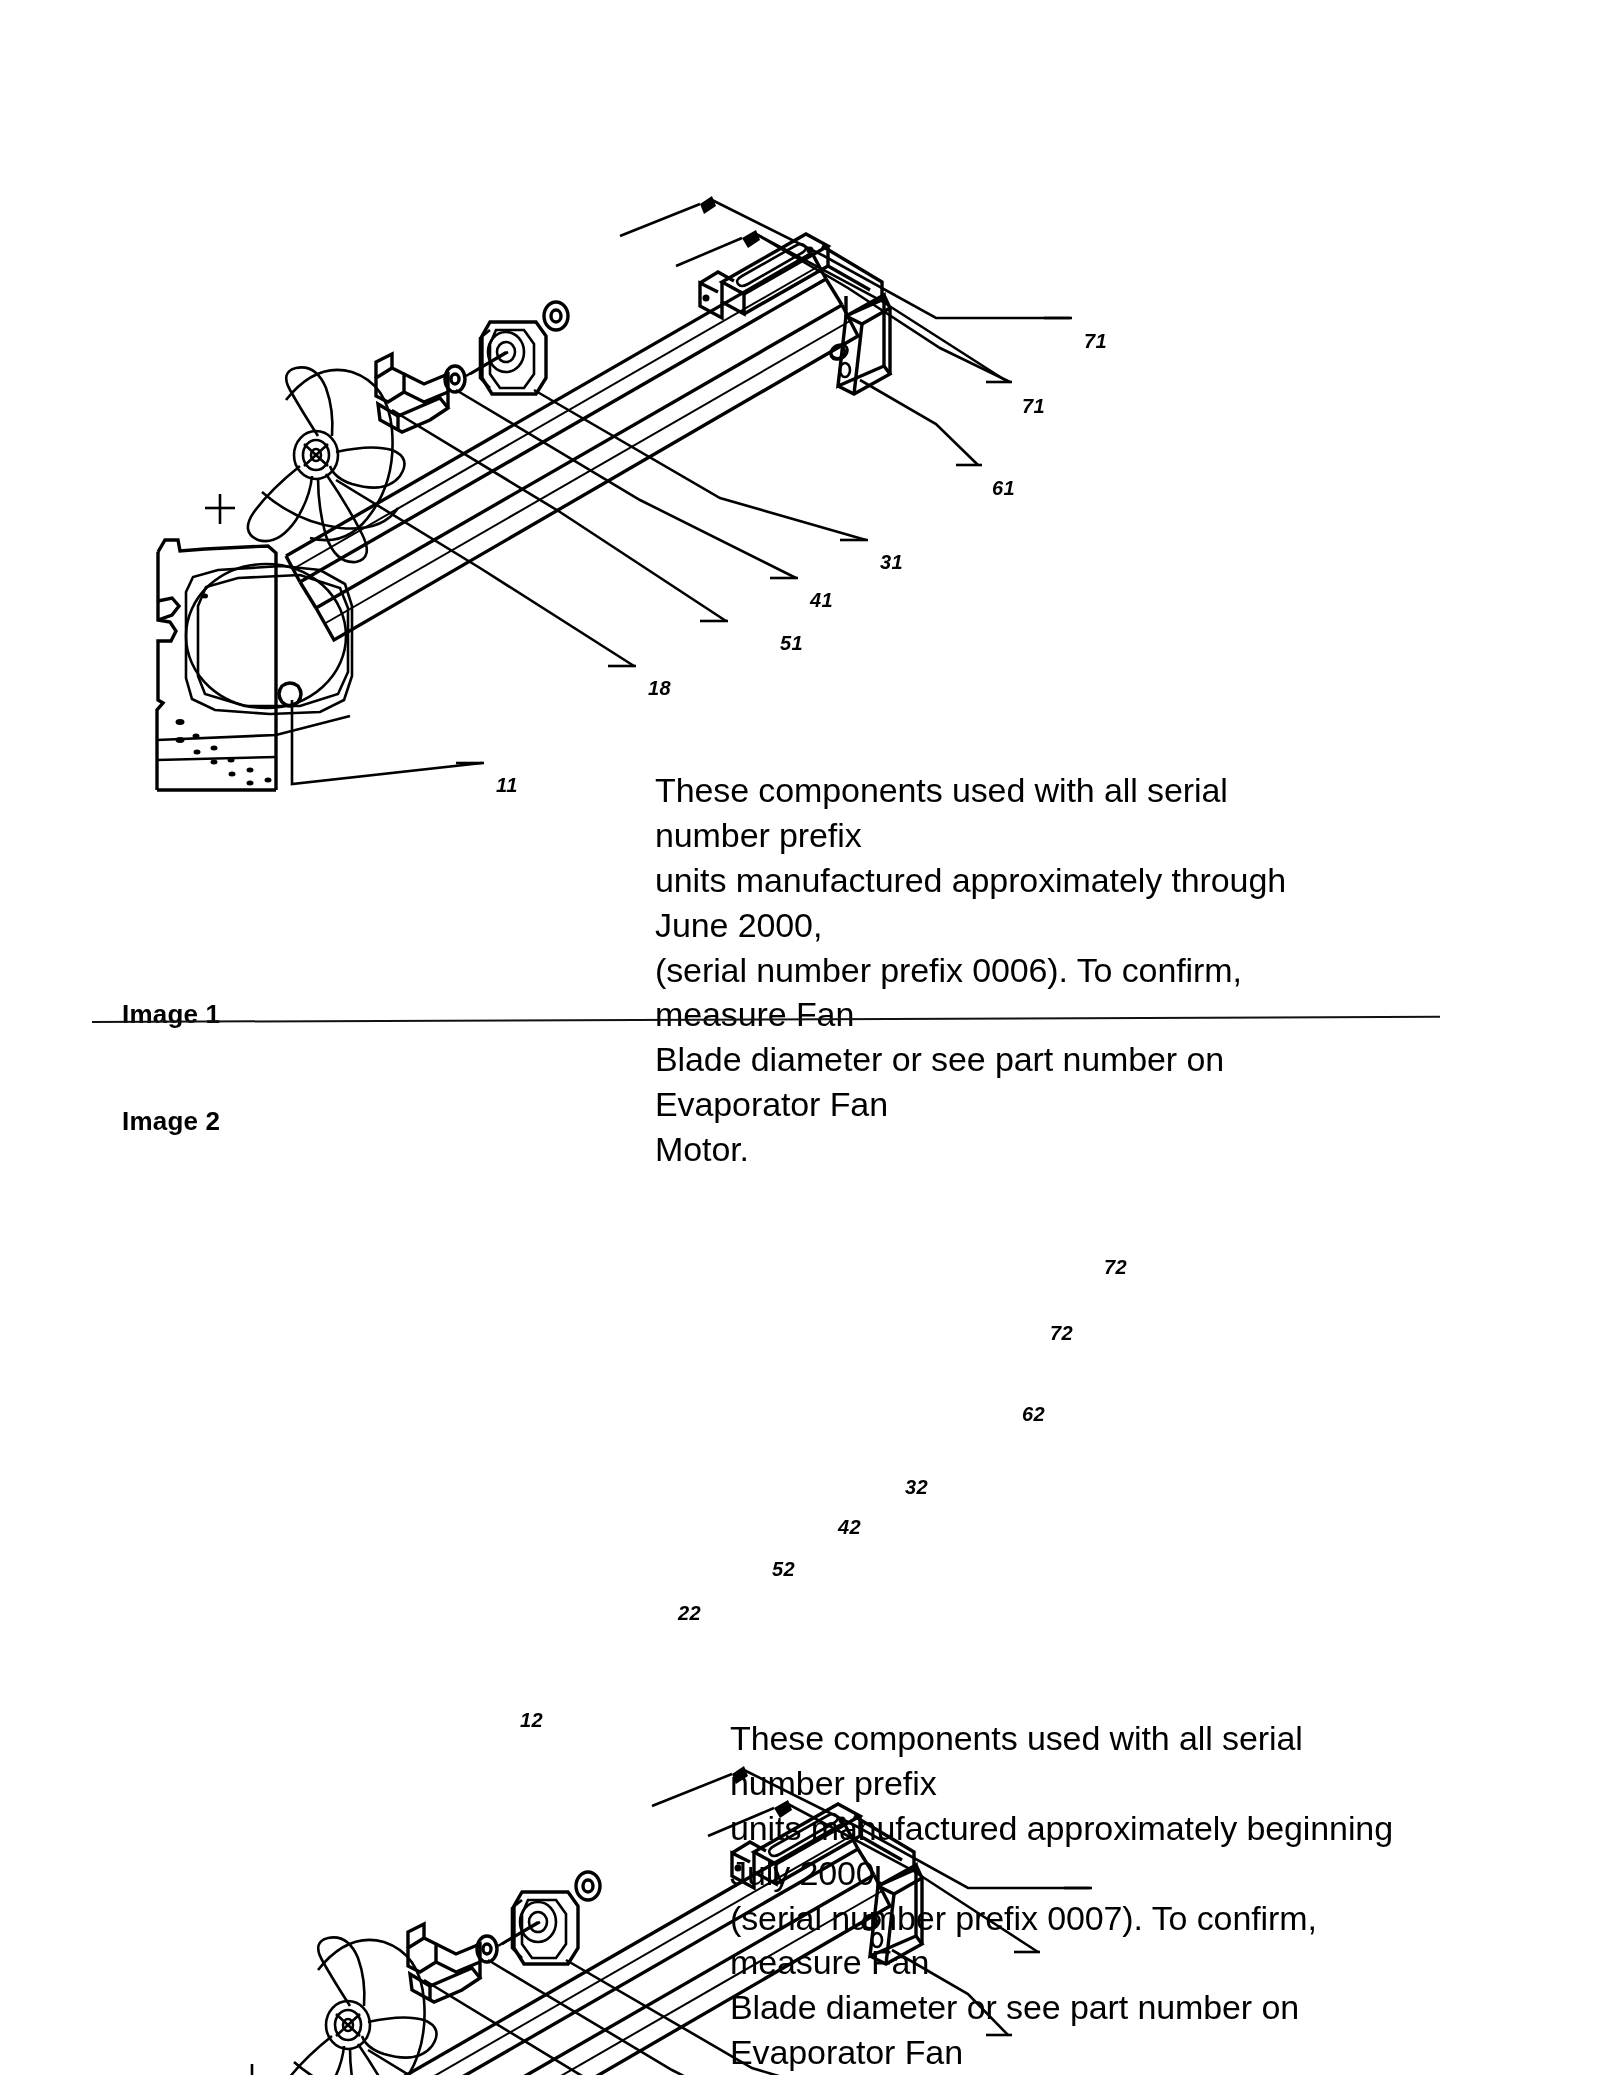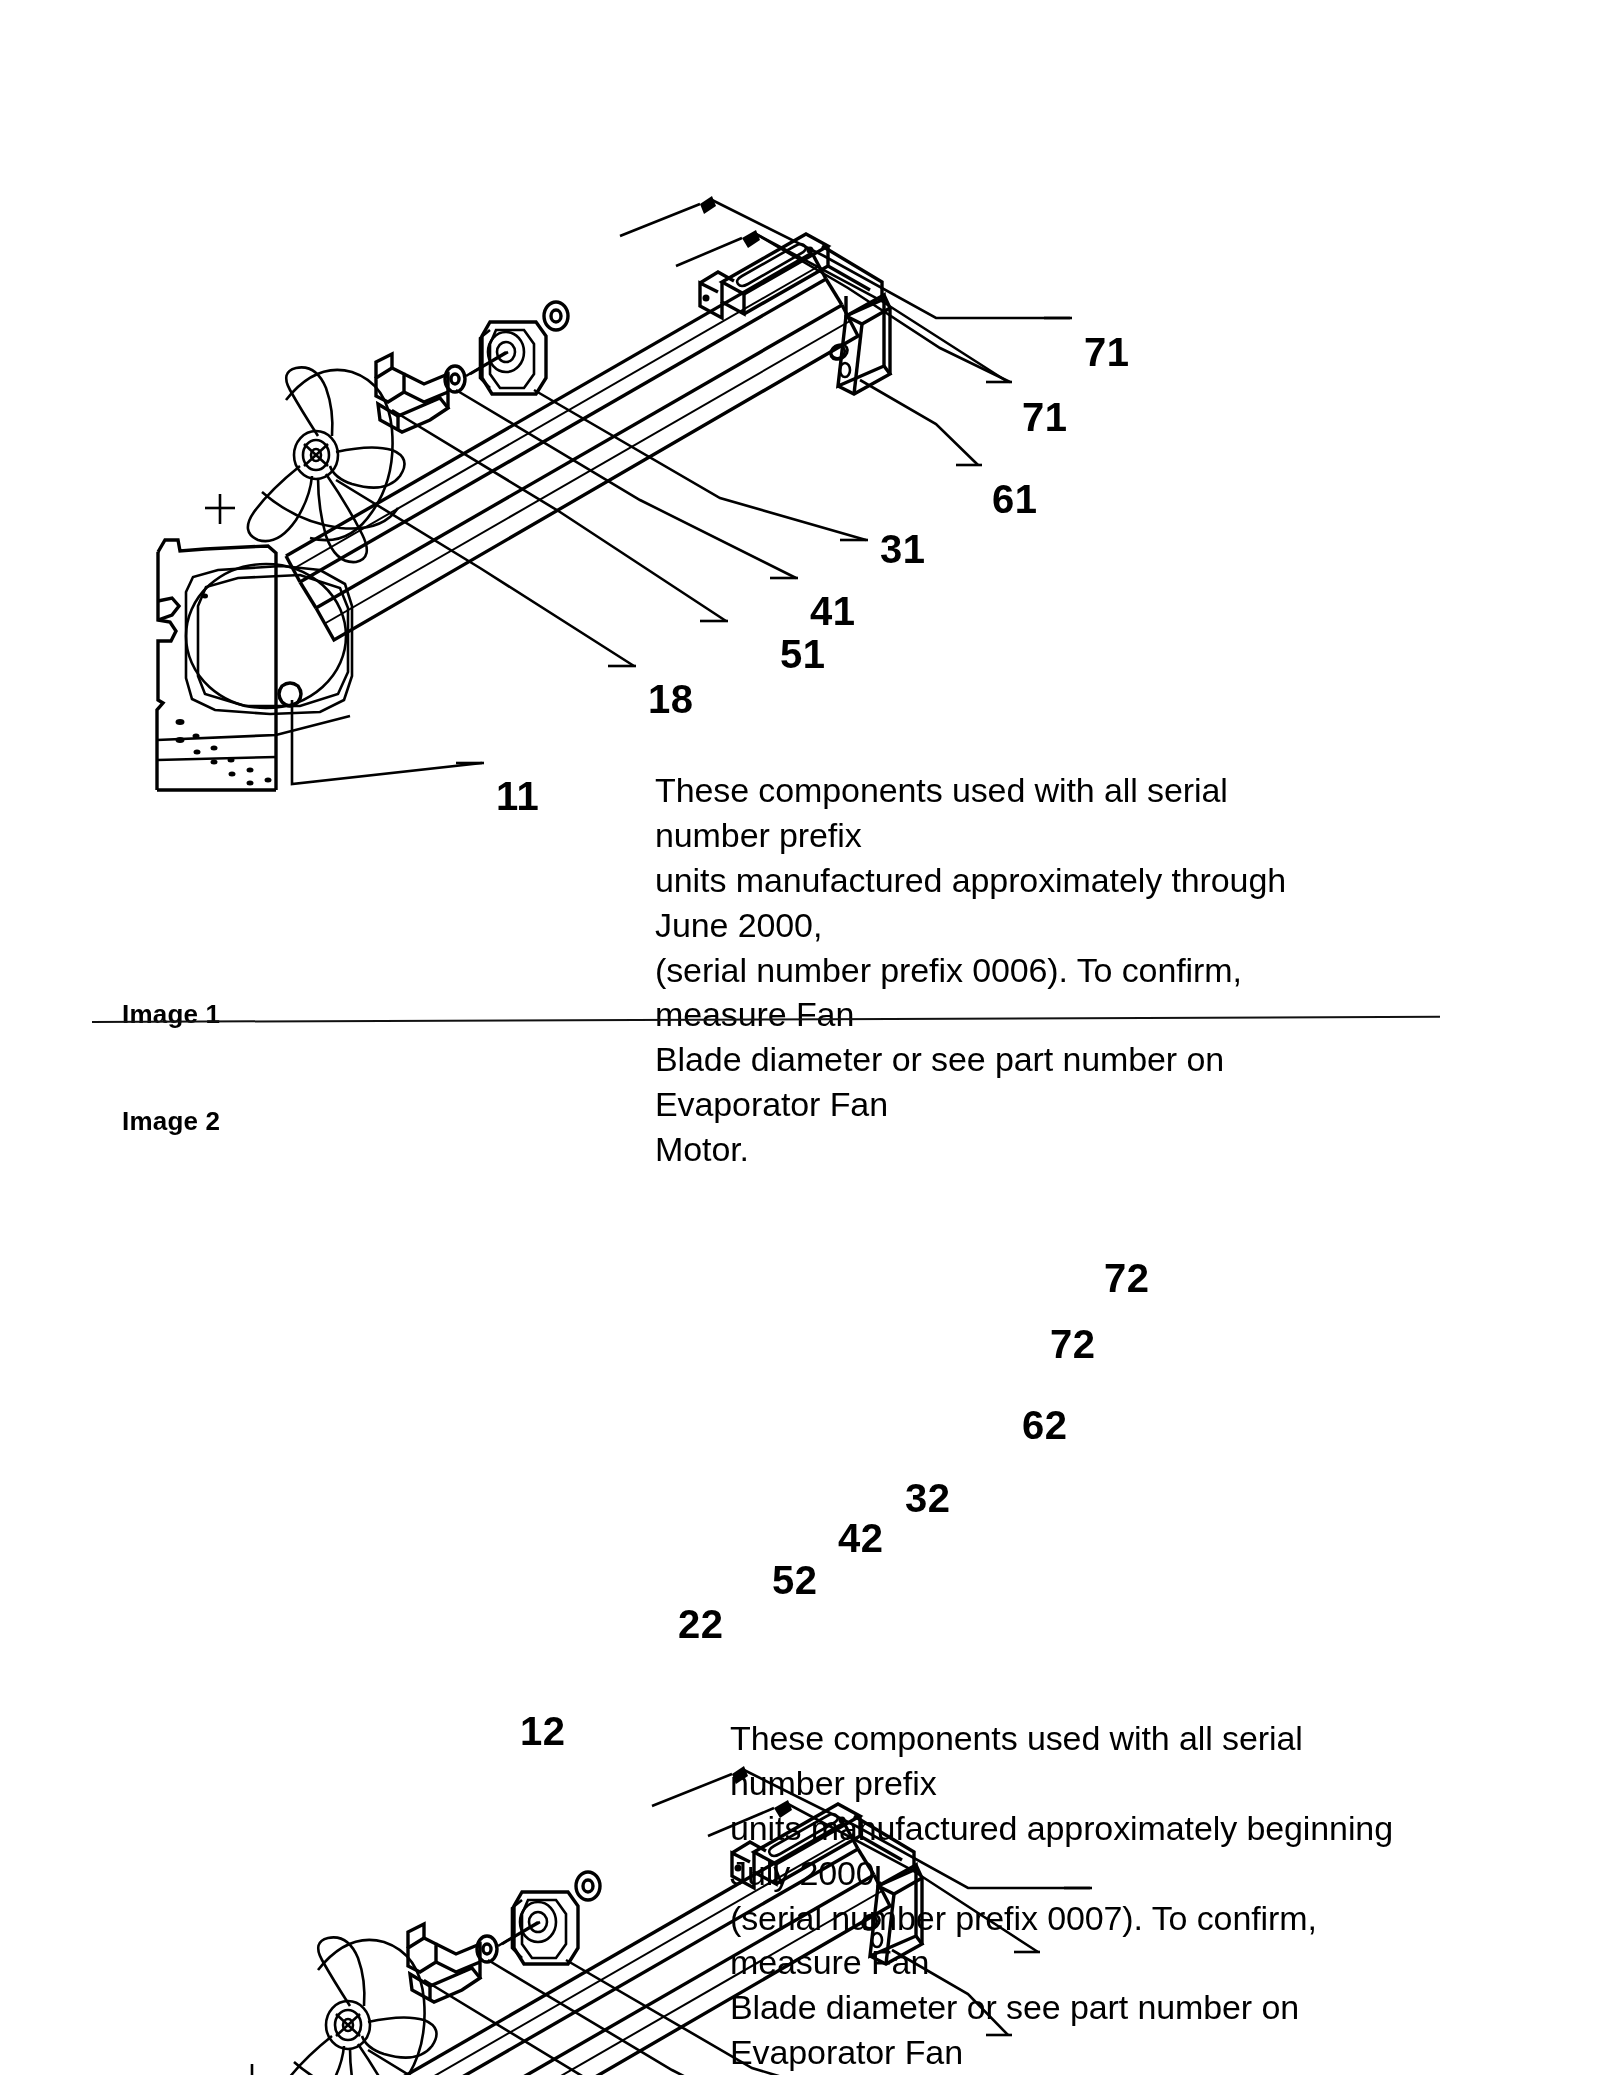--- a/index.html
+++ b/index.html
@@ -65,24 +65,25 @@
     line-height: 1.32;
     letter-spacing: -0.1px;
     width: 690px;
     white-space: pre-line;
   }
   #note-1 { left: 655px; top: 768px; }
   #note-2 { left: 730px; top: 1716px; }
 
   .callout {
     position: absolute;
-    font-size: 40px;
+    font-size: 20px;
     font-weight: bold;
     letter-spacing: .5px;
     white-space: nowrap;
+    font-style: italic;
   }
   .ln { stroke: #000; fill: none; }
   .thin { stroke-width: 2; }
   .med { stroke-width: 2.6; }
   .thick { stroke-width: 3.4; }
   .fillblk { fill: #000; stroke: none; }
   .nofill { fill: none; }
   .white { fill: #fff; }
 </style>
 </head>
@@ -285,21 +286,21 @@
 
     <div class="note" id="note-1">These components used with all serial number prefix
 units manufactured approximately through June 2000,
 (serial number prefix 0006). To confirm, measure Fan
 Blade diameter or see part number on Evaporator Fan
 Motor.</div>
 
     <div class="callout" style="left:1084px; top:330px;">71</div>
     <div class="callout" style="left:1022px; top:395px;">71</div>
     <div class="callout" style="left:992px; top:477px;">61</div>
-    <div class="callout" style="left:880px; top:527px;">31</div>
+    <div class="callout" style="left:880px; top:551px;">31</div>
     <div class="callout" style="left:810px; top:589px;">41</div>
     <div class="callout" style="left:740px; top:632px;margin-left:40px;">51</div>
     <div class="callout" style="left:648px; top:677px;">18</div>
     <div class="callout" style="left:496px; top:774px;">11</div>
   </div>
 
   <div class="divider"></div>
 
   <div class="panel" id="panel-2">
 

